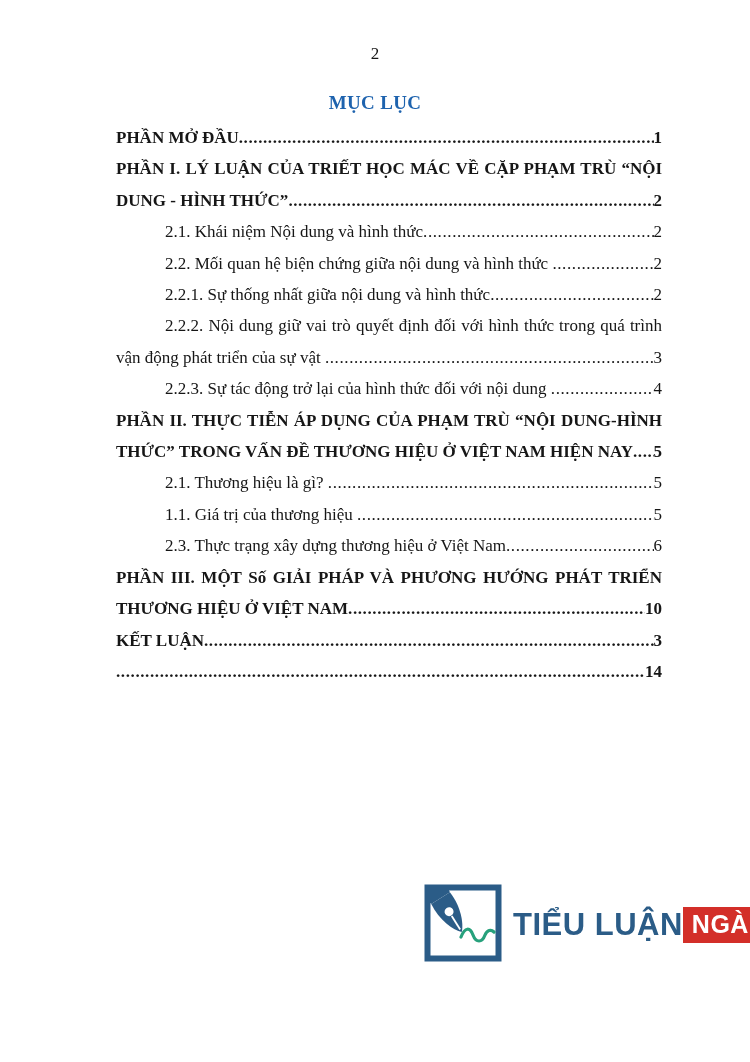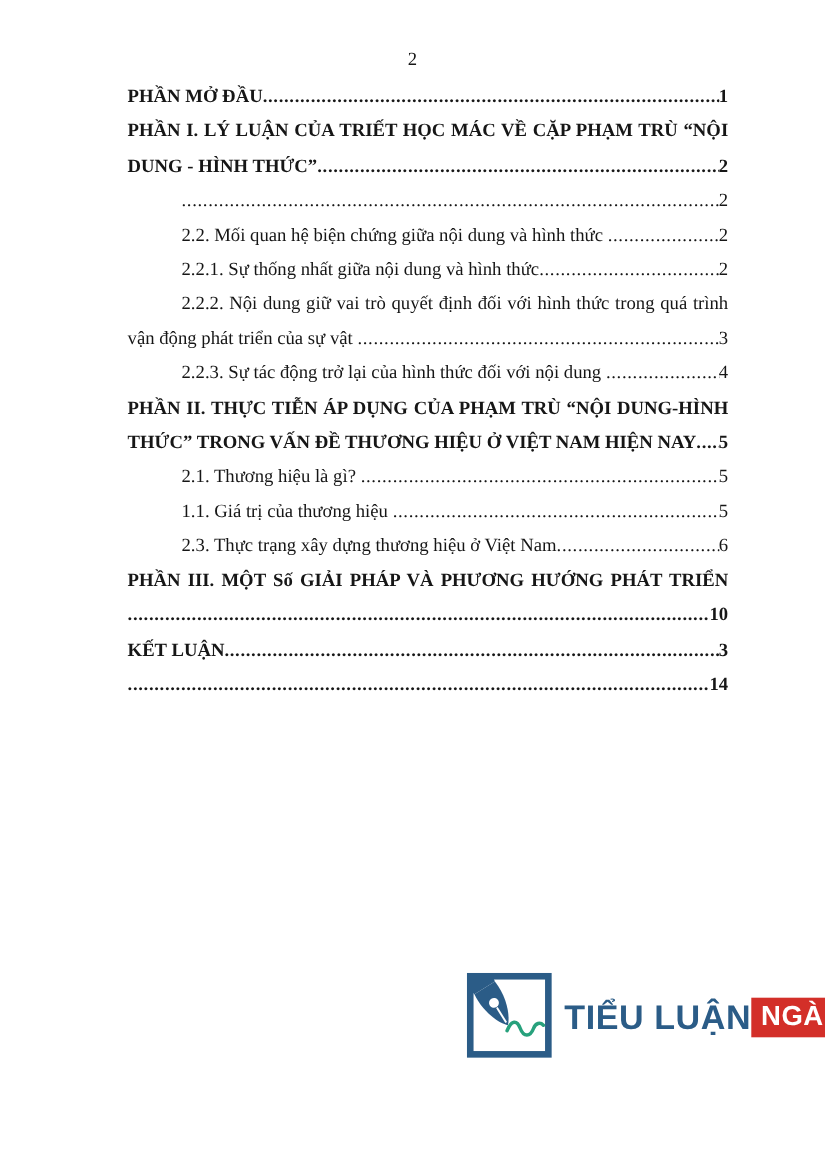--- a/index.html
+++ b/index.html
@@ -94,39 +94,41 @@
     text-align:center;
   }
 </style>
 </head>
 <body>
 
 <div class="page">
 
   <div class="page-number">2</div>
 
+  <div class="toc-title">MỤC LỤC</div>
 
   <div class="toc" id="toc">
       <div class="toc-entry bold">
         <div class="toc-row first">
           <span class="toc-text">PHẦN MỞ ĐẦU</span>
           <span class="toc-dots">................................................................................................................................................................</span>
           <span class="toc-page">1</span>
         </div>
       </div>
       <div class="toc-entry bold">
         <div class="toc-cont first">PHẦN I. LÝ LUẬN CỦA TRIẾT HỌC MÁC VỀ CẶP PHẠM TRÙ “NỘI</div>
         <div class="toc-row">
           <span class="toc-text">DUNG - HÌNH THỨC”</span>
           <span class="toc-dots">................................................................................................................................................................</span>
           <span class="toc-page">2</span>
         </div>
       </div>
       <div class="toc-entry indent">
         <div class="toc-row first">
+          <span class="toc-text">2.1. Khái niệm Nội dung và hình thức</span>
           <span class="toc-dots">................................................................................................................................................................</span>
           <span class="toc-page">2</span>
         </div>
       </div>
       <div class="toc-entry indent">
         <div class="toc-row first">
           <span class="toc-text">2.2. Mối quan hệ biện chứng giữa nội dung và hình thức </span>
           <span class="toc-dots">................................................................................................................................................................</span>
           <span class="toc-page">2</span>
         </div>
@@ -178,20 +180,21 @@
       <div class="toc-entry indent">
         <div class="toc-row first">
           <span class="toc-text">2.3. Thực trạng xây dựng thương hiệu ở Việt Nam</span>
           <span class="toc-dots">................................................................................................................................................................</span>
           <span class="toc-page">6</span>
         </div>
       </div>
       <div class="toc-entry bold">
         <div class="toc-cont first">PHẦN III. MỘT Số GIẢI PHÁP VÀ PHƯƠNG HƯỚNG PHÁT TRIỂN</div>
         <div class="toc-row">
+          <span class="toc-text">THƯƠNG HIỆU Ở VIỆT NAM</span>
           <span class="toc-dots">................................................................................................................................................................</span>
           <span class="toc-page">10</span>
         </div>
       </div>
       <div class="toc-entry bold">
         <div class="toc-row first">
           <span class="toc-text">KẾT LUẬN</span>
           <span class="toc-dots">................................................................................................................................................................</span>
           <span class="toc-page">3</span>
         </div>

